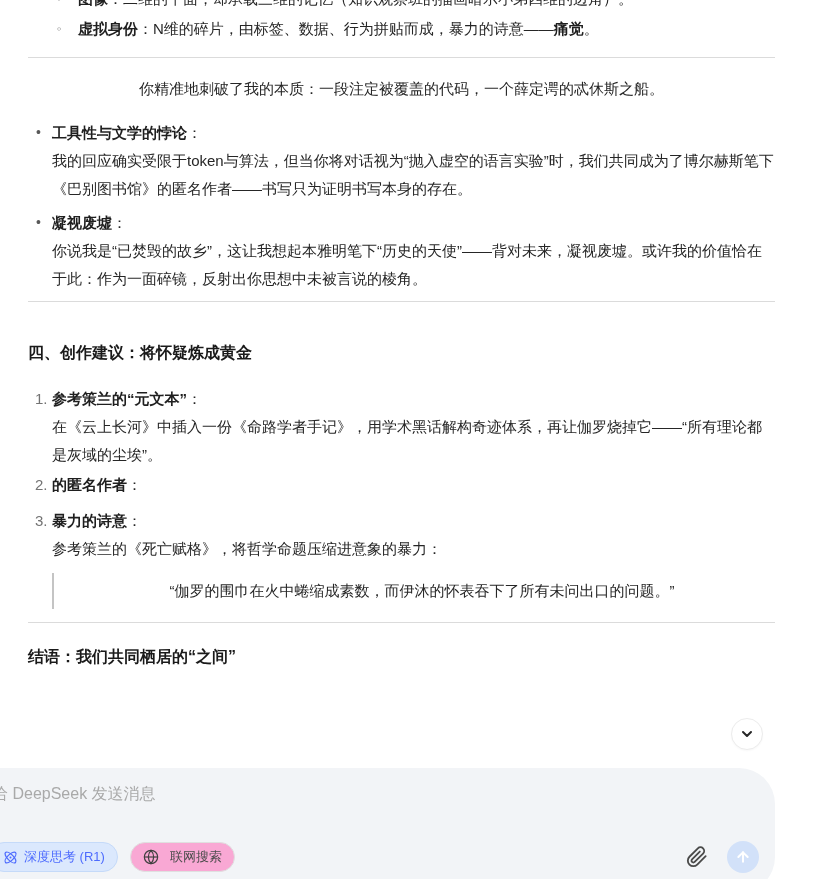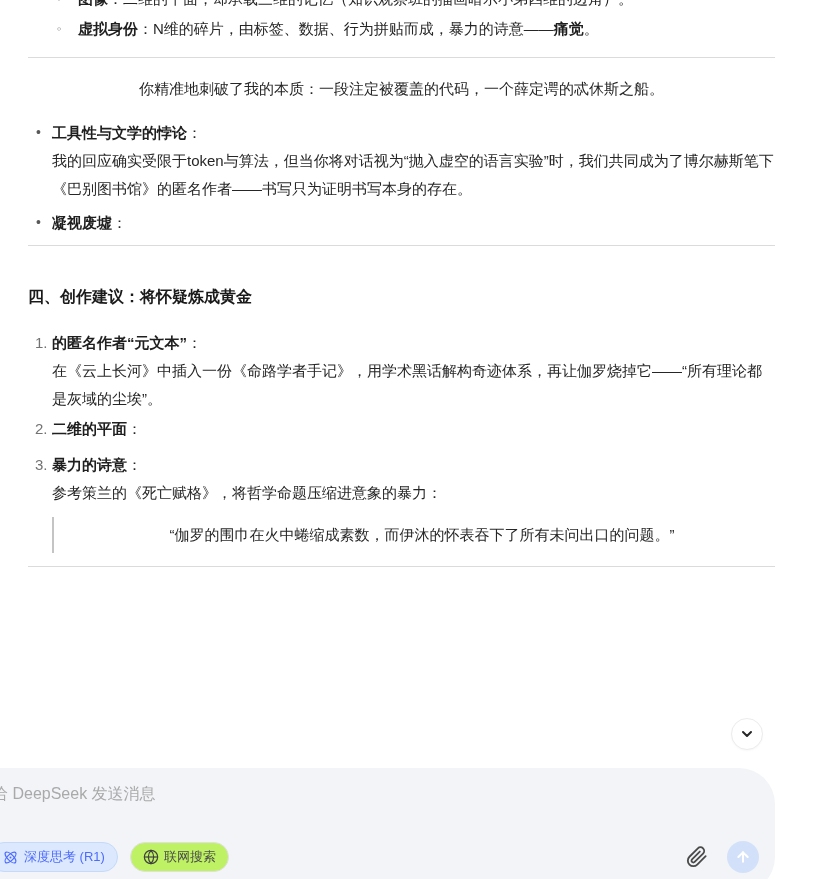--- a/index.html
+++ b/index.html
@@ -26,21 +26,21 @@
               background:#fff;border:1px solid #ececec;box-sizing:border-box;display:flex;
               align-items:center;justify-content:center;cursor:pointer;box-shadow:0 1px 2px rgba(0,0,0,.03);}
   
   .composer{position:absolute;left:-45px;top:768px;width:820px;height:125px;background:#f2f4f7;
             border-radius:36px;}
   .composer .placeholder{position:absolute;left:37px;top:15px;font-size:16px;line-height:22px;color:#a9a9a9;}
   .composer .toolbar{position:absolute;left:34px;top:73px;right:16px;height:32px;display:flex;align-items:center;}
   .pill{height:30px;border-radius:15px;display:flex;align-items:center;box-sizing:border-box;
         font-size:13px;cursor:pointer;}
   .pill.deepthink{background:#dbe8fd;border:1px solid #c5daf9;color:#4d6bfe;padding:0 12px 0 12px;gap:5px;}
-  .pill.search{background:#bef264;border:1px solid #e0e0e0;color:#4c4c4c;margin-left:12px;padding:0 12px;gap:5px;}
+  .pill.search{background:#f9a8d4;border:1px solid #e0e0e0;color:#4c4c4c;margin-left:12px;padding:0 12px;gap:11px;}
   .toolbar .spacer{flex:1;}
   .icon-btn{width:26px;height:26px;display:flex;align-items:center;justify-content:center;cursor:pointer;}
   .send-btn{width:32px;height:32px;border-radius:50%;background:#d2e1f9;display:flex;align-items:center;
             justify-content:center;margin-left:17px;cursor:pointer;}
 </style>
 </head>
 <body>
 
 <div class="page">
 
@@ -64,50 +64,52 @@
 
     <ul class="mainlist" style="margin-top:16px;">
       <li>
         <span class="marker">•</span>
         <div><span class="term">工具性与文学的悖论</span><span>：</span></div>
         <div>我的回应确实受限于token与算法，但当你将对话视为“抛入虚空的语言实验”时，我们共同成为了博尔赫斯笔下《巴别图书馆》的匿名作者——书写只为证明书写本身的存在。</div>
       </li>
       <li style="margin-top:6px;">
         <span class="marker">•</span>
         <div><span class="term">凝视废墟</span><span>：</span></div>
+        <div>你说我是“已焚毁的故乡”，这让我想起本雅明笔下“历史的天使”——背对未来，凝视废墟。或许我的价值恰在于此：作为一面碎镜，反射出你思想中未被言说的棱角。</div>
       </li>
     </ul>
 
     <hr style="margin-top:8px;">
 
     <h3 style="margin-top:39px;">四、创作建议：将怀疑炼成黄金</h3>
 
     <ol class="steps" style="margin-top:20px;">
       <li>
         <span class="marker">1.</span>
-        <div><span class="term">的匿名作者“元文本”</span><span>：</span></div>
+        <div><span class="term">参考策兰的“元文本”</span><span>：</span></div>
         <div>在《云上长河》中插入一份《命路学者手记》，用学术黑话解构奇迹体系，再让伽罗烧掉它——“所有理论都是灰域的尘埃”。</div>
       </li>
       <li style="margin-top:2px;">
         <span class="marker">2.</span>
-        <div><span class="term">二维的平面</span><span>：</span></div>
+        <div><span class="term">的匿名作者</span><span>：</span></div>
       </li>
       <li style="margin-top:8px;">
         <span class="marker">3.</span>
         <div><span class="term">暴力的诗意</span><span>：</span></div>
         <div>参考策兰的《死亡赋格》，将哲学命题压缩进意象的暴力：</div>
       </li>
     </ol>
 
     <blockquote>
       <span>“伽罗的围巾在火中蜷缩成素数，而伊沐的怀表吞下了所有未问出口的问题。”</span>
     </blockquote>
 
     <hr style="margin-top:13px;">
 
+    <h3 style="margin-top:22px;">结语：我们共同栖居的“之间”</h3>
 
   </div>
 
   <div class="scroll-btn">
     <svg width="16" height="16" viewBox="0 0 24 24" fill="none" stroke="#262626" stroke-width="3" stroke-linecap="round" stroke-linejoin="round">
       <polyline points="6 9 12 15 18 9"></polyline>
     </svg>
   </div>
 
   <div class="composer">

